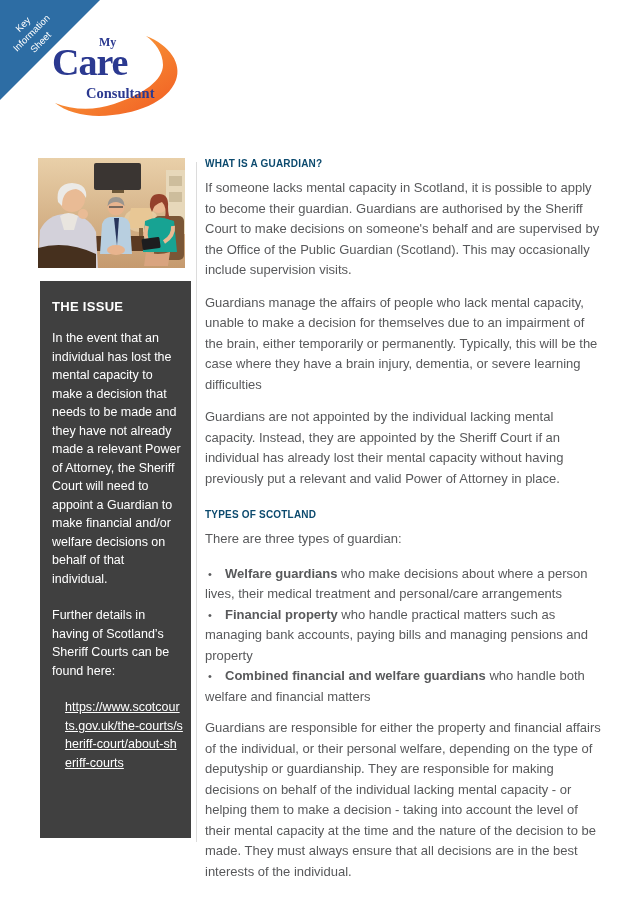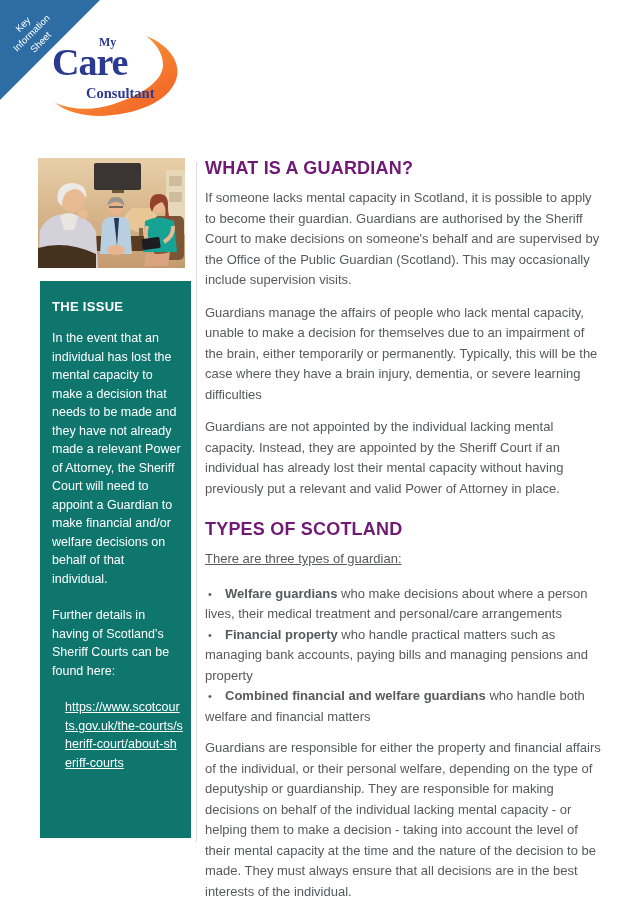--- a/index.html
+++ b/index.html
@@ -22,33 +22,33 @@
   .title{position:absolute;left:197px;top:44px;width:400px;font-size:22px;line-height:26px;
         font-weight:bold;color:#2a6fad;letter-spacing:0.2px;}
 
   
   .photo{position:absolute;left:38px;top:158px;width:147px;height:110px;}
 
   
   .vdivider{position:absolute;left:196px;top:162px;width:1px;height:680px;background:#dcdcdc;}
 
   
-  .sidebar{position:absolute;left:40px;top:281px;width:151px;height:557px;background:#0f766e;
+  .sidebar{position:absolute;left:40px;top:281px;width:151px;height:557px;background:#404040;
         box-sizing:border-box;padding:18px 8px 0 12px;color:#ffffff;}
   .sidebar h3{margin:0 0 15px 0;font-size:13px;letter-spacing:0.3px;}
   .sidebar p{margin:0 0 18px 0;font-size:12.5px;line-height:18.5px;}
   .sidebar a{color:#ffffff;text-decoration:underline;font-size:12.5px;line-height:18.5px;
         word-break:break-all;display:block;margin-left:13px;}
 
   
   .main{position:absolute;left:205px;top:158px;width:397px;}
-  .main h2{margin:0 0 9px 0;font-size:18px;color:#701a75;letter-spacing:0.2px;}
+  .main h2{margin:0 0 9px 0;font-size:10px;color:#0c4a6e;letter-spacing:0.2px;}
   .main h2.second{margin-top:20px;}
   .main p{margin:0 0 12px 0;font-size:13px;line-height:20.5px;color:#58595b;}
-  .main p.intro{margin-bottom:14px;text-decoration:underline;}
+  .main p.intro{margin-bottom:14px;}
   .main p.bullet{margin:0;}
   .main p.bullet .dot{display:inline-block;width:17px;padding-left:3px;font-size:11px;color:#58595b;}
   .main p.outro{margin-top:11px;}
 </style>
 </head>
 <body>
 
 <div id="page">
 
   <div class="ribbon">

